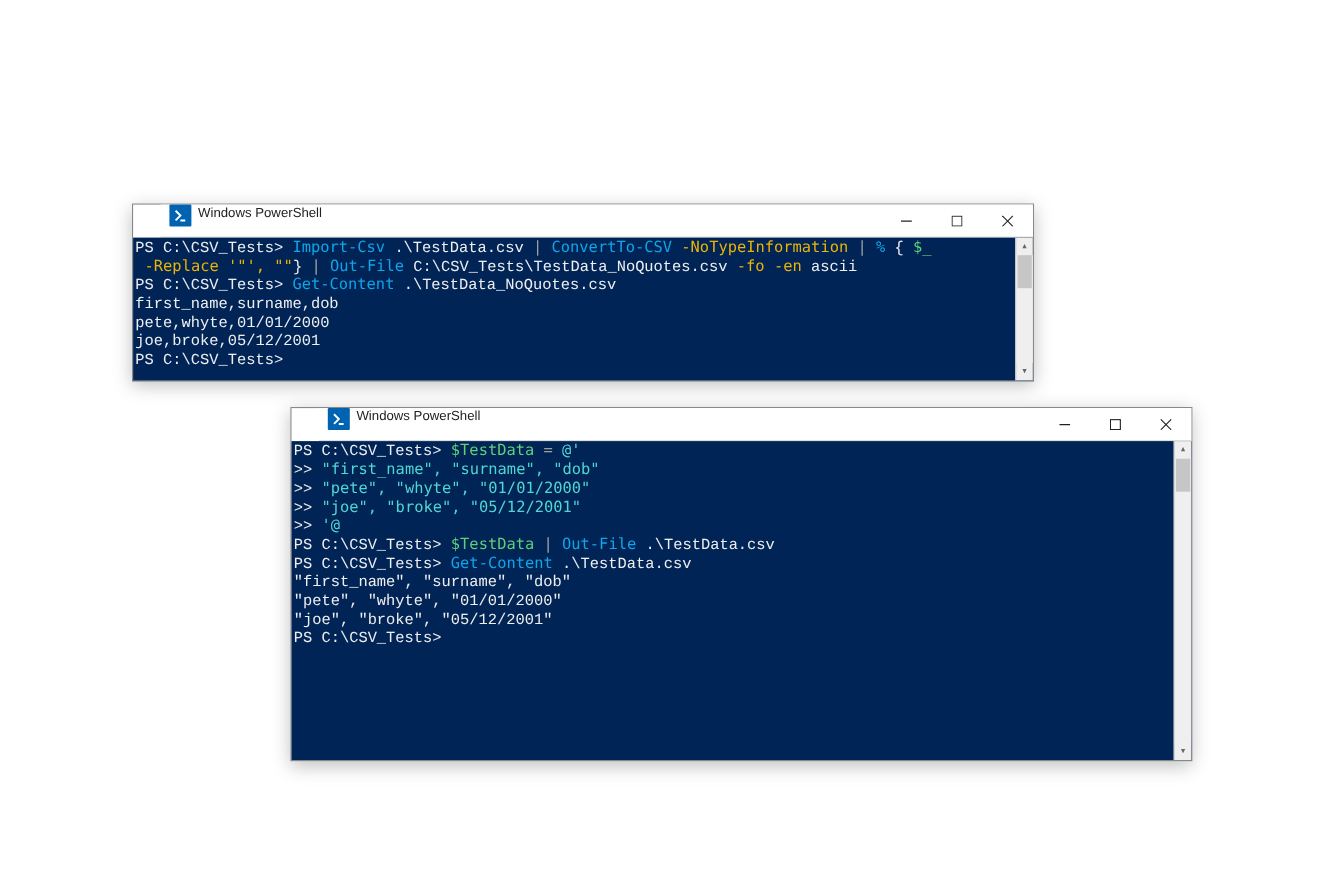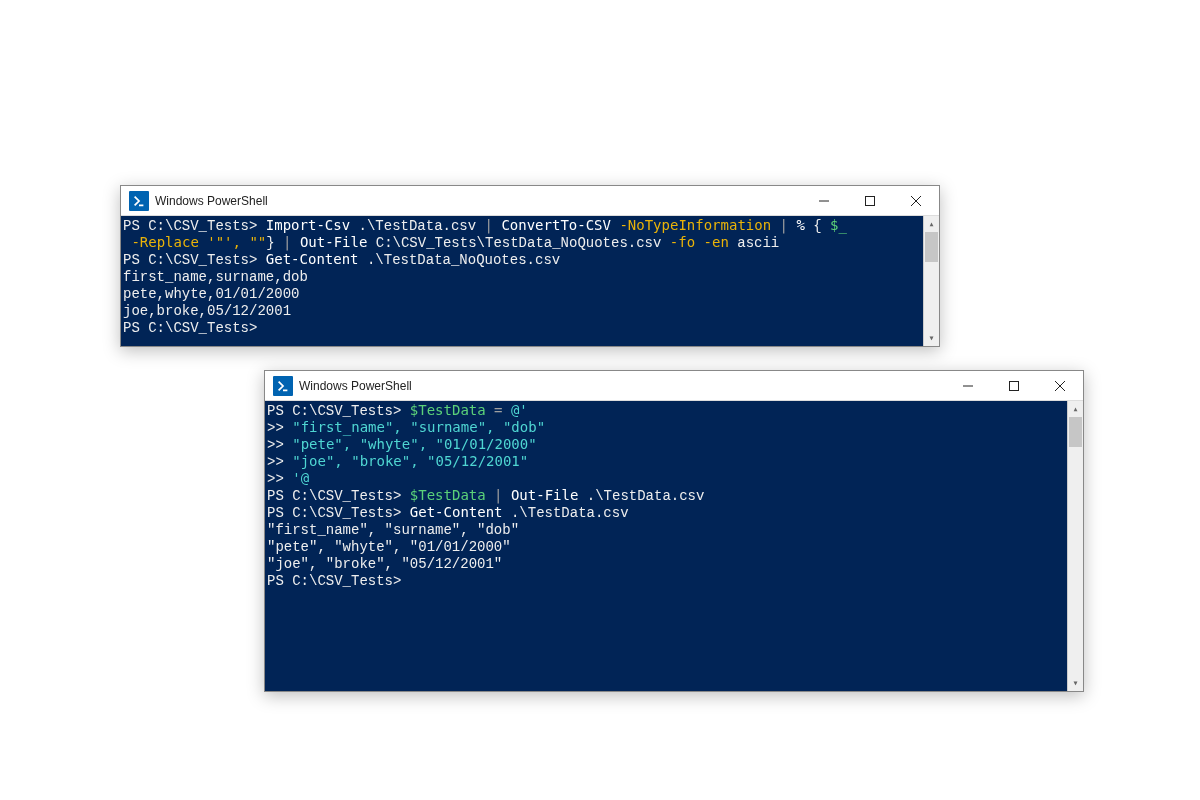--- a/index.html
+++ b/index.html
@@ -12,25 +12,25 @@
     position: relative;
   }
   .window {
     position: absolute;
     border: 1px solid #888;
     background: #fff;
     box-shadow: 0 4px 16px rgba(0,0,0,0.25);
   }
   .titlebar {
     display: flex;
-    align-items: center;
     height: 30px;
     background: #fff;
     border-bottom: 1px solid #ddd;
     user-select: none;
+    margin-left: 25px;
   }
   .titlebar .icon-box {
     width: 20px; height: 20px;
     margin: 0 6px 0 8px;
     background: #0063b1;
     display: flex; align-items: center; justify-content: center;
     border-radius: 1px;
   }
   .titlebar .icon-box svg { width: 14px; height: 14px; }
   .titlebar .title {
@@ -52,21 +52,21 @@
     line-height: 16px;
     color: #ccc;
     padding: 1px 2px 1px 2px;
     position: relative;
     overflow: hidden;
   }
   .terminal-content {
     white-space: pre;
   }
   .ps-white   { color: #eee; font-family: Liberation Mono, monospace; }
-  .ps-yellow  { color: #ffffff; }
+  .ps-yellow  { color: #0ea5e9; }
   .ps-green   { color: #5bd179; }
   .ps-darkgreen { color: #eab308; }
   .ps-cyan    { color: #4fd6d2; }
   .ps-gray    { color: #a0a0a0; }
   .scrollbar {
     position: absolute;
     right: 0; top: 0; bottom: 0;
     width: 16px;
     background: #efefef;
     display: flex; flex-direction: column;

